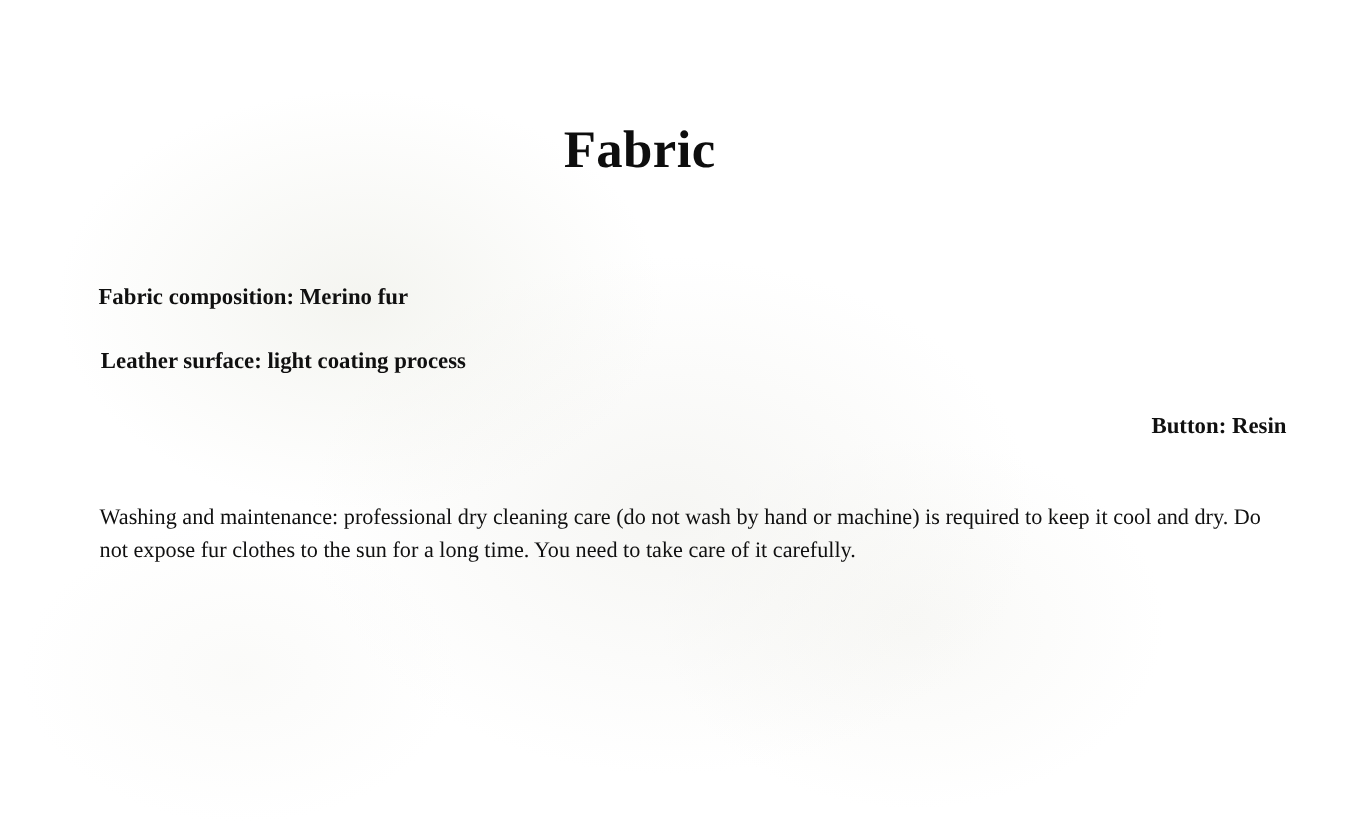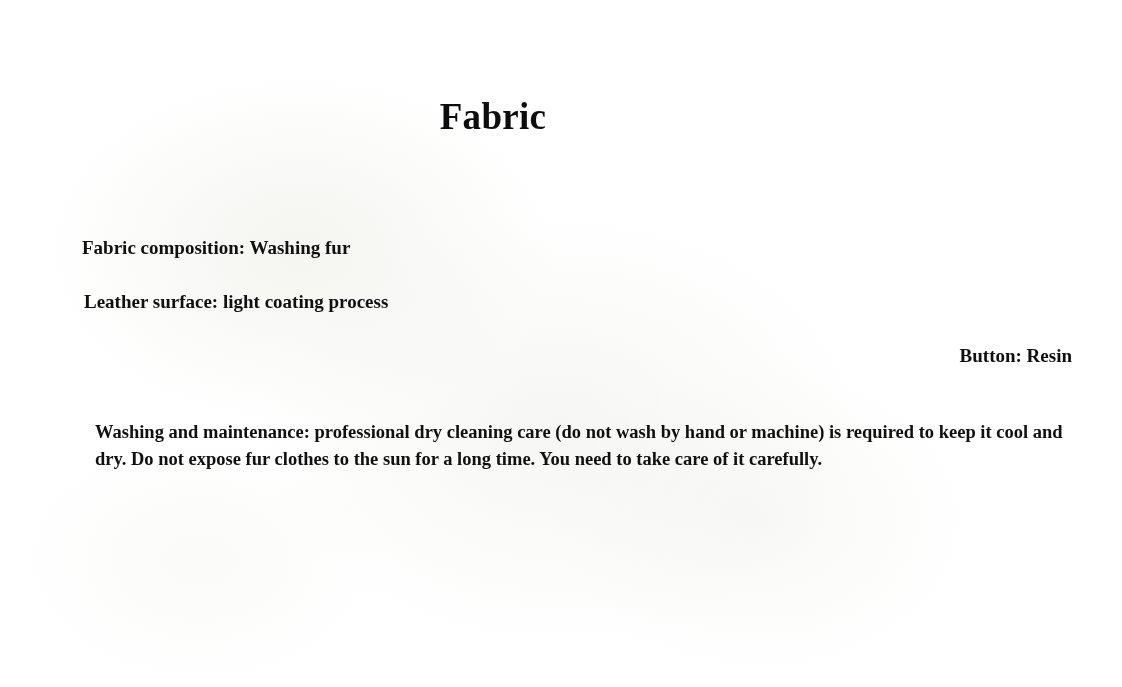--- a/index.html
+++ b/index.html
@@ -30,24 +30,25 @@
     position: relative;
     width: 1122px;
     height: 687px;
   }
   .doc-title {
     position: absolute;
     top: 70px;
     left: 0;
     width: 986px;
     text-align: center;
-    font-size: 37px;
+    font-size: 44px;
     font-weight: bold;
     letter-spacing: 0.3px;
     color: #0d0d0d;
+    padding-left: 40px;
   }
   .spec-list {
     position: absolute;
     top: 236px;
     left: 82px;
     width: 990px;
   }
   .spec-line {
     font-size: 19px;
     font-weight: bold;
@@ -56,34 +57,33 @@
   }
   .spec-line.l1 { margin-left: 0px; margin-bottom: 30px; }
   .spec-line.l2 { margin-left: 2px; margin-bottom: 30px; }
   .spec-line.l3 { margin-left: 0px; margin-bottom: 30px; text-align: right; }
   .care-block {
     position: absolute;
     top: 400px;
     left: 83px;
     width: 980px;
     font-size: 18.5px;
-    font-weight: bold;
+    font-weight: normal;
     line-height: 1.5;
     color: #101010;
-    margin-left: 12px;
   }
 </style>
 </head>
 <body>
 
 <div class="page">
   <div class="bg-wash"></div>
 
   <h1 class="doc-title">Fabric</h1>
 
   <div class="spec-list">
-    <div class="spec-line l1">Fabric composition: Washing fur</div>
+    <div class="spec-line l1">Fabric composition: Merino fur</div>
     <div class="spec-line l2">Leather surface: light coating process</div>
     <div class="spec-line l3">Button: Resin</div>
   </div>
 
   <p class="care-block">Washing and maintenance: professional dry cleaning care (do not wash by hand or machine) is required to keep it cool and dry. Do not expose fur clothes to the sun for a long time. You need to take care of it carefully.</p>
 </div>
 
 </body></html>

